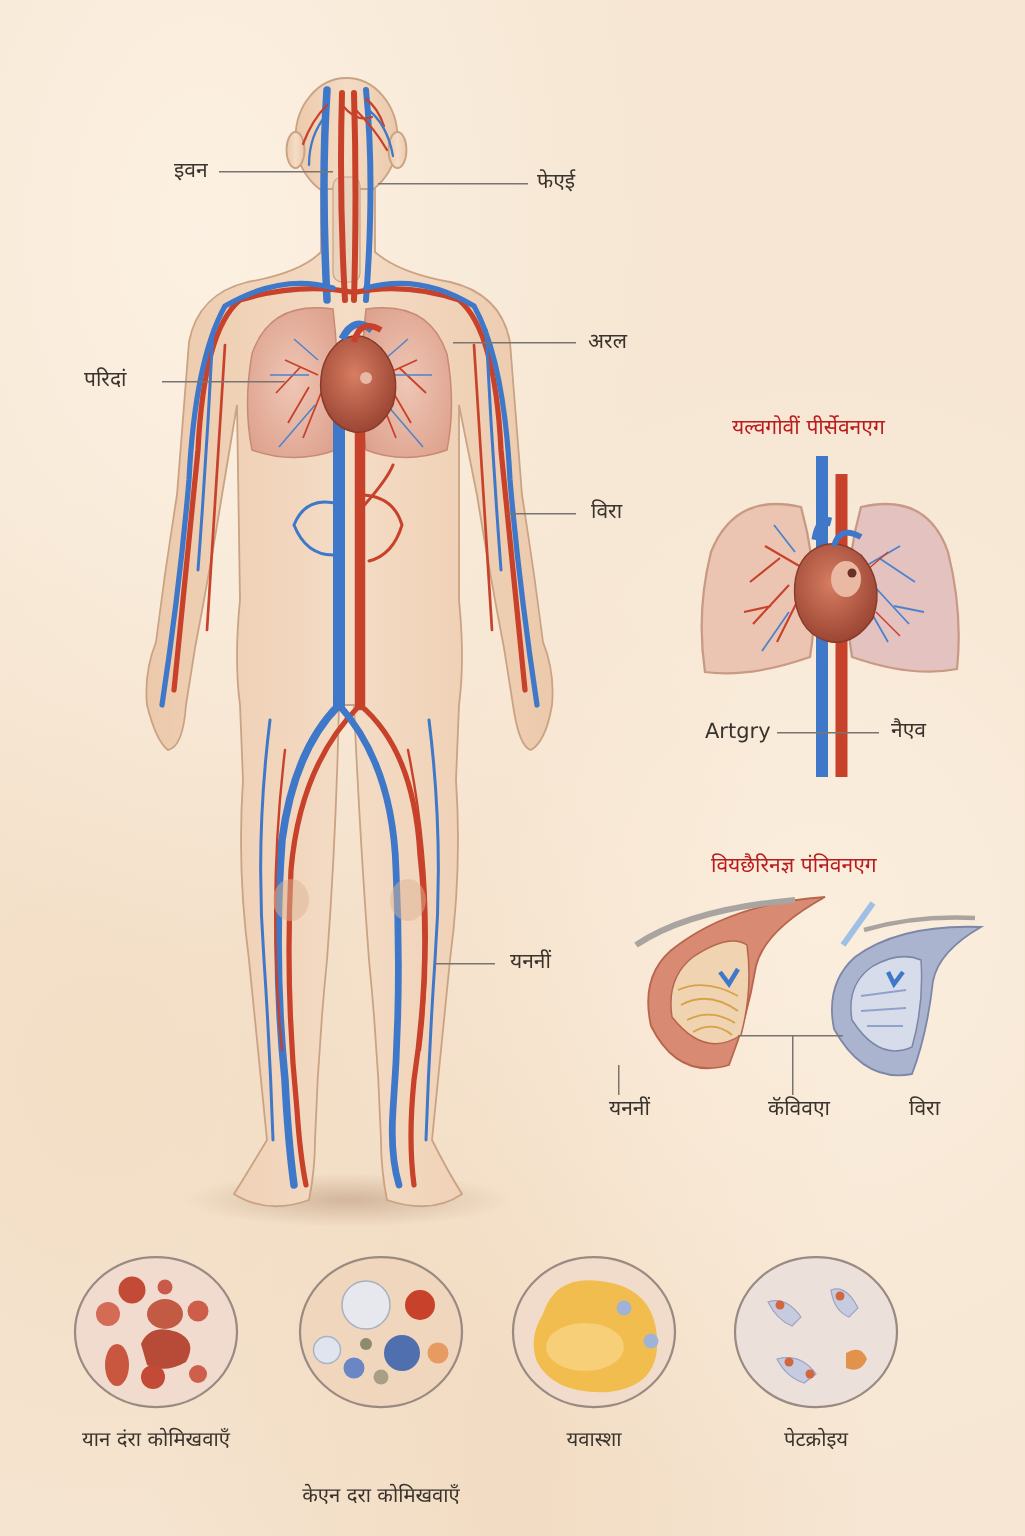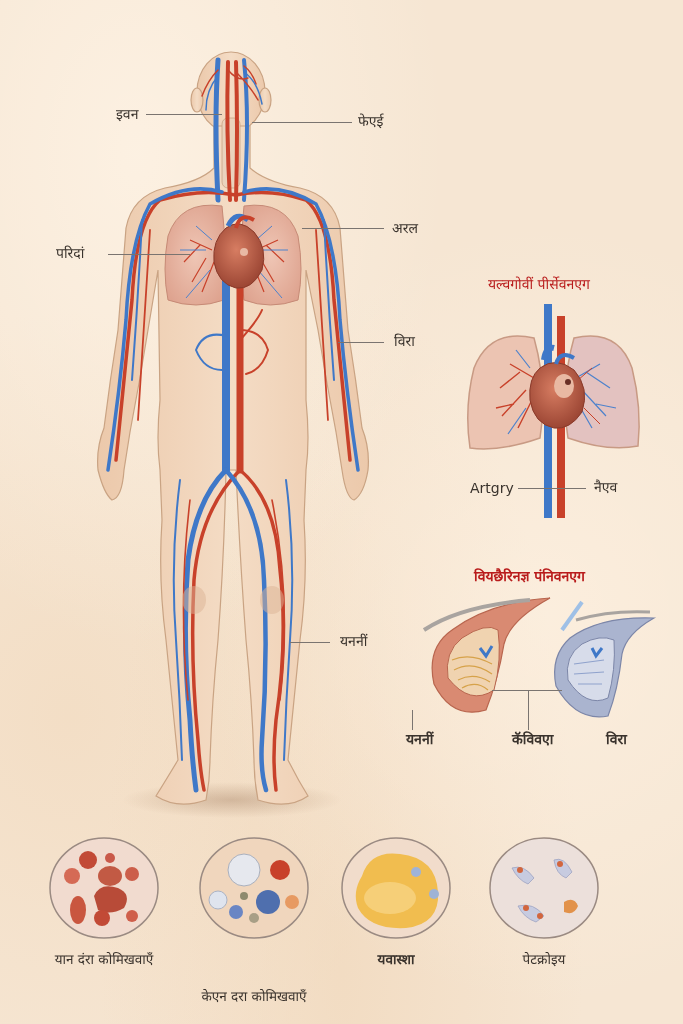--- a/index.html
+++ b/index.html
@@ -160,21 +160,21 @@
     <path d="M84 92 Q86 78 94 80" stroke="#3f78c8" stroke-width="6" fill="none"></path>
     <path d="M96 96 Q100 82 114 90" stroke="#3f78c8" stroke-width="4" fill="none"></path>
     <ellipse cx="104" cy="118" rx="10" ry="12" fill="#e9b9a3"></ellipse>
     <circle cx="108" cy="114" r="3" fill="#6a3026"></circle>
   </svg>
   <div class="leader" style="left:58px;top:220px;width:68px;"></div>
   <div class="lbl" style="left:10px;top:213px;">Artgry</div>
   <div class="lbl" style="left:134px;top:212px;">नैएव</div>
 </div>
 
-<div class="abs" style="left:400px;top:560px;width:283px;height:190px;font-weight:bold;">
+<div class="abs" style="left:400px;top:560px;width:283px;height:190px;">
   <div class="ttl" style="left:74px;top:6px;">वियछैरिनज्ञ पंनिवनएग</div>
   <svg width="283" height="190" viewBox="0 0 283 190">
 
     <path d="M34 124 Q26 88 52 70 Q90 42 150 38 Q110 60 104 84 Q98 120 86 150 Q52 160 34 124Z" fill="#d98a72" stroke="#b8654e" stroke-width="1.2"></path>
     <path d="M48 118 Q44 92 62 78 Q86 62 98 70 Q102 100 94 130 Q70 146 48 118Z" fill="#f0d3b0" stroke="#b8654e" stroke-width="1"></path>
     <g stroke="#d6a24a" stroke-width="1.2" fill="none">
       <path d="M52 100 Q70 92 92 104 M54 110 Q72 100 92 114 M58 120 Q74 112 90 122 M62 128 Q76 120 88 130"></path>
     </g>
     <path d="M80 88 L86 96 L92 86" stroke="#3f78c8" stroke-width="3" fill="none"></path>
     <path d="M24 70 Q60 46 130 40" stroke="#a9a4a0" stroke-width="4" fill="none"></path>
@@ -238,15 +238,15 @@
     <path d="M66 24 Q76 20 84 36 L78 42 Q68 38 66 24Z" fill="#c7cbe0" stroke="#9ea3c2" stroke-width="0.8"></path>
     <circle cx="72" cy="28" r="3" fill="#d2663e"></circle>
     <path d="M30 70 Q46 66 56 80 L48 86 Q36 82 30 70Z" fill="#c7cbe0" stroke="#9ea3c2" stroke-width="0.8"></path>
     <circle cx="38" cy="72" r="3" fill="#d2663e"></circle>
     <circle cx="52" cy="80" r="3" fill="#d2663e"></circle>
     <path d="M76 66 Q86 60 90 70 Q86 80 76 76Z" fill="#e2924a"></path>
   </svg>
 
   <div class="circ-lbl" style="left:104px;top:114px;">यान दंरा कोमिखवाएँ</div>
   <div class="circ-lbl" style="left:254px;top:114px;margin-top:37px;">केएन दरा कोमिखवाएँ</div>
-  <div class="circ-lbl" style="left:396px;top:114px;font-weight:bold;">यवास्शा</div>
+  <div class="circ-lbl" style="left:396px;top:114px;">यवास्शा</div>
   <div class="circ-lbl" style="left:544px;top:114px;">पेटक्रोइय</div>
 </div>
 
 </body></html>

